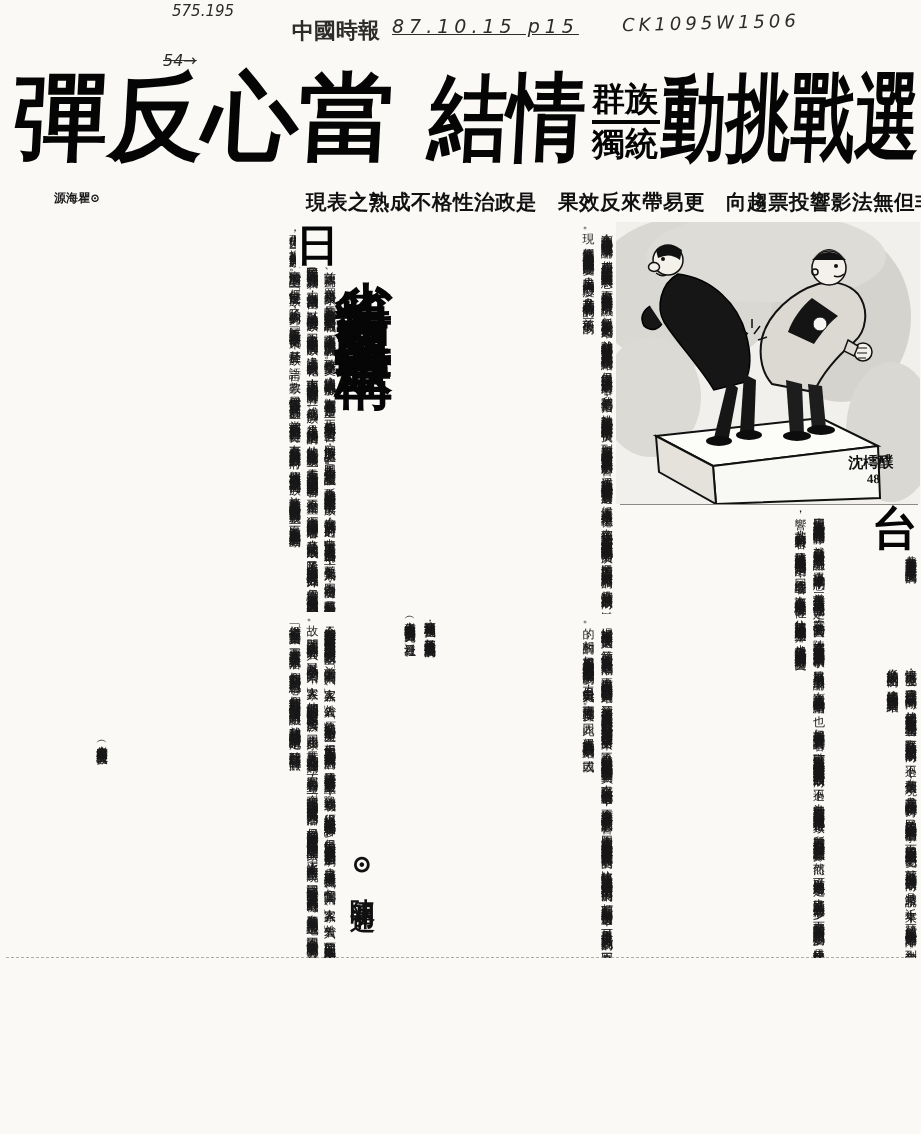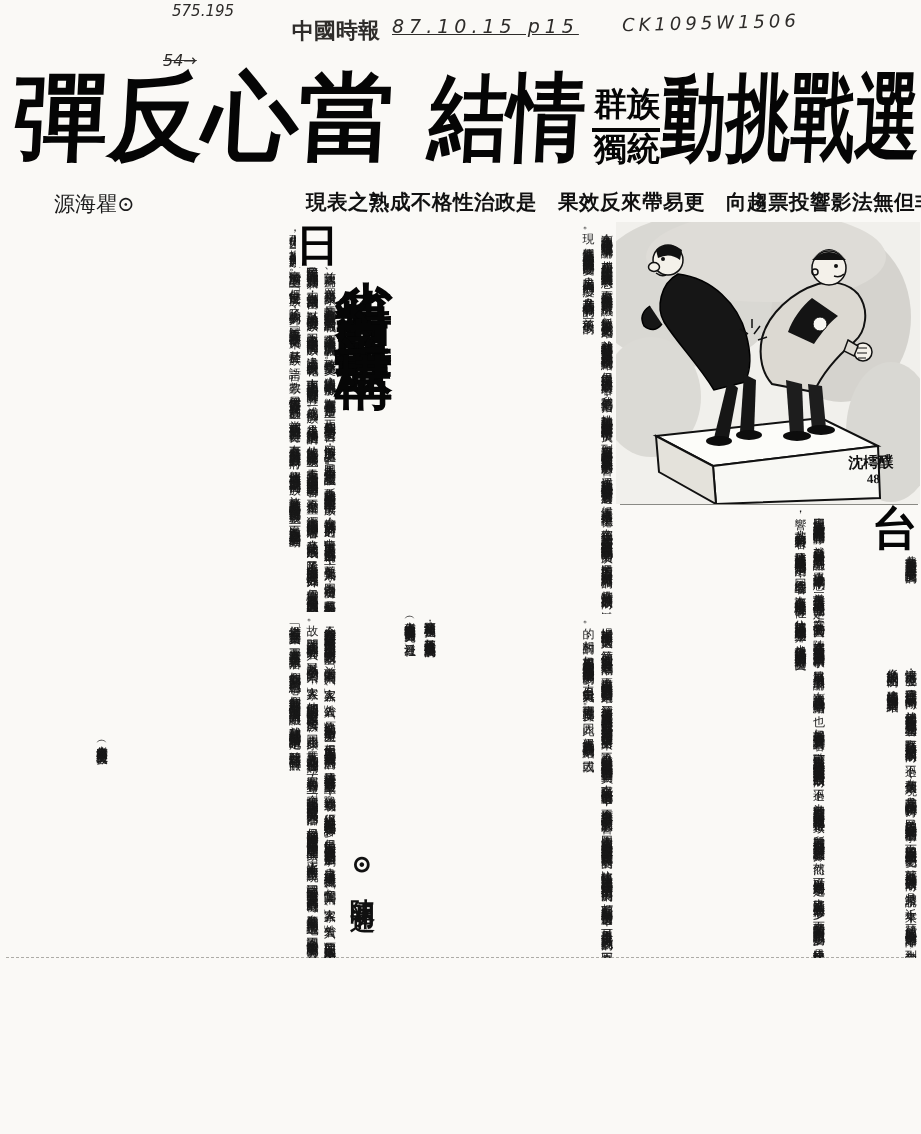--- a/index.html
+++ b/index.html
@@ -6,25 +6,25 @@
   .page{position:relative;width:921px;height:1134px;margin:0 auto;background:#faf9f6;overflow:hidden;
         font-family:"Liberation Serif","DejaVu Serif",serif;color:#1b1b1b;padding-left:8px;}
   .abs{position:absolute;}
   
   .hw{font-family:"DejaVu Sans",sans-serif;font-style:italic;color:#2e2c2a;white-space:nowrap;}
   .hw-strike{text-decoration:line-through;}
   .hw-print{font-style:normal;font-weight:700;}
   
   .hl{font-family:"Liberation Sans","DejaVu Sans",sans-serif;font-weight:900;color:#050505;
       white-space:nowrap;transform-origin:left top;line-height:1;}
-  .hl-stack{font-family:Liberation Mono, monospace;font-weight:900;color:#050505;
-      text-align:right;line-height:1.05;margin-top:8px;}
+  .hl-stack{font-family:Liberation Serif, serif;font-weight:900;color:#050505;
+      text-align:left;line-height:1.05;}
   .hl-stack .bar{height:4px;background:#050505;margin:3px 0;}
   
-  .deck-byline{font-weight:400;font-size:21px;white-space:nowrap;}
+  .deck-byline{font-weight:700;font-size:12px;white-space:nowrap;}
   .deck-sub{font-weight:700;font-size:20.5px;letter-spacing:.5px;white-space:nowrap;color:#111;}
   
   .vtext{writing-mode:vertical-rl;overflow:hidden;font-size:12px;line-height:18.5px;
          letter-spacing:.8px;color:#181818;text-align:justify;}
   .vtext.a2{line-height:17.5px;}
   .vnote{writing-mode:vertical-rl;overflow:hidden;font-size:11.5px;line-height:19px;
          letter-spacing:.5px;color:#181818;background:#faf9f6;}
   .dropcap{font-weight:900;line-height:1;background:#faf9f6;color:#050505;}
   .feature-title{writing-mode:vertical-rl;font-weight:900;font-size:58px;letter-spacing:9px;
          line-height:1;color:#060606;}

